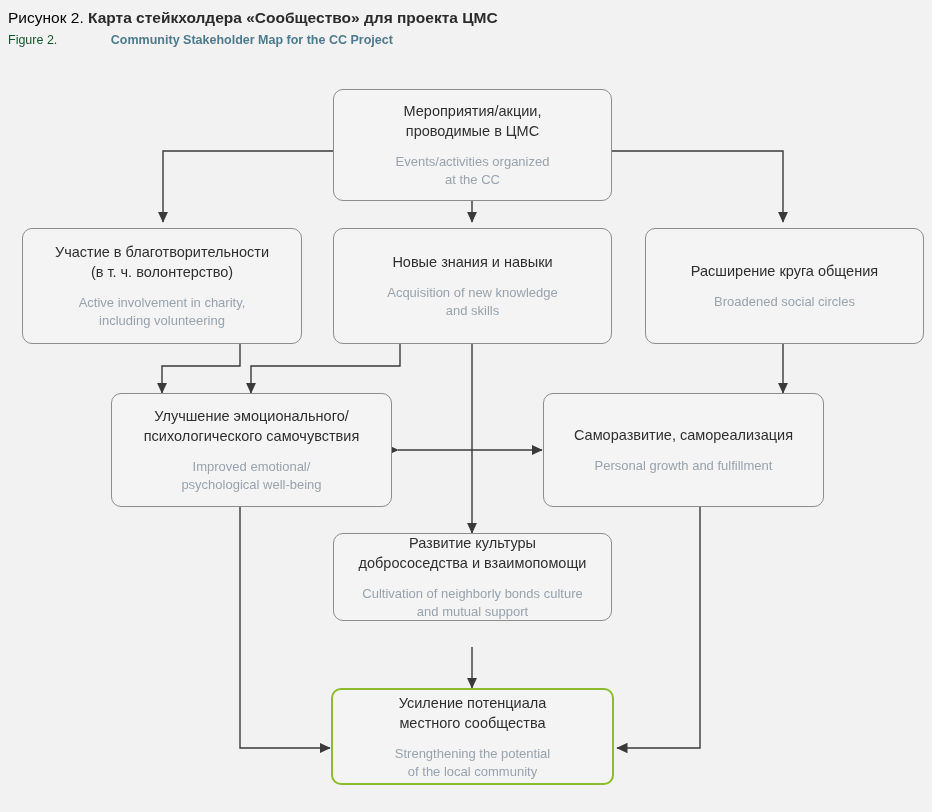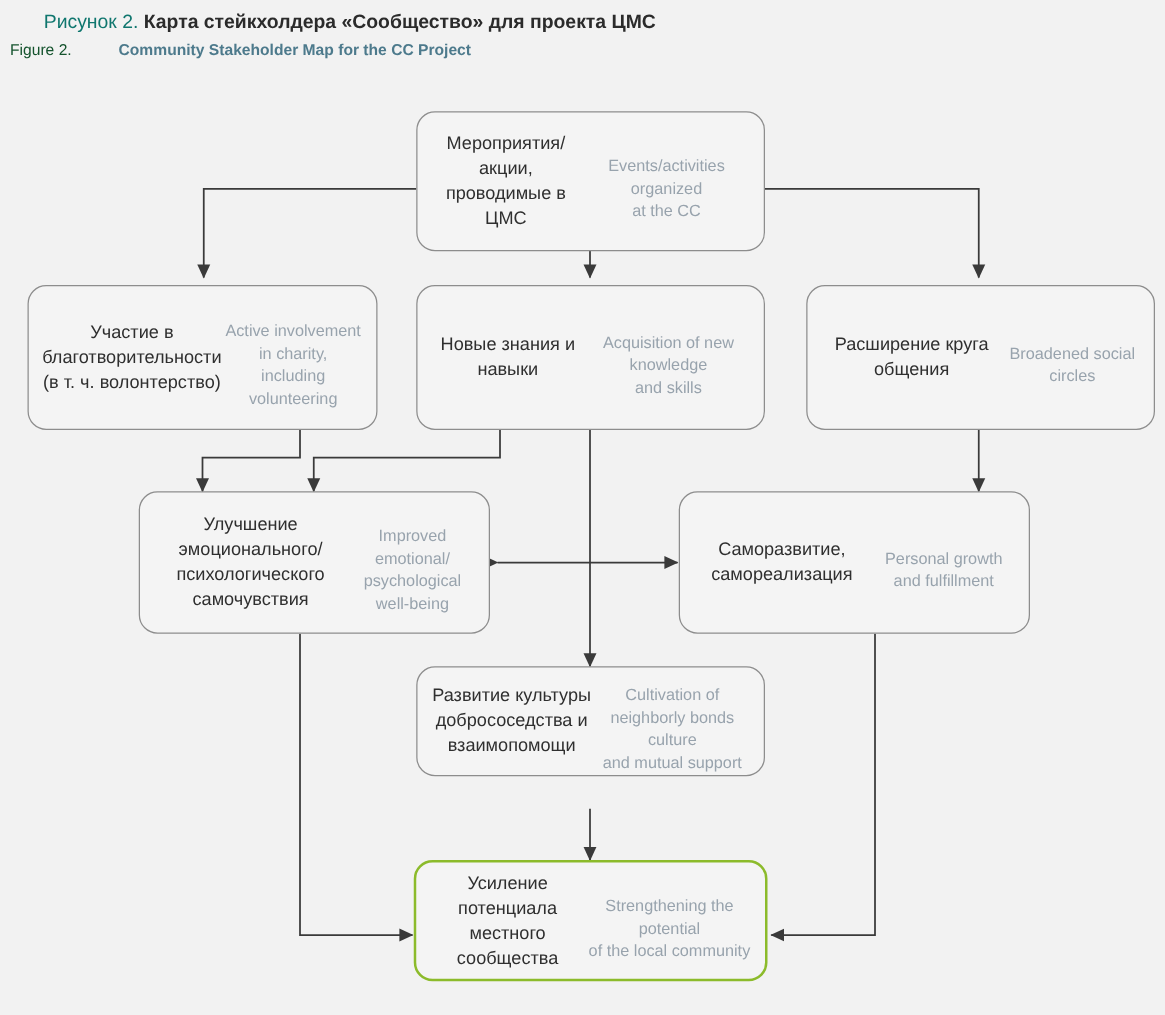--- a/index.html
+++ b/index.html
@@ -28,59 +28,58 @@
     width: 916px;
   }
   .caption-ru {
     font-size: 15.5px;
     color: #3f3f3f;
     line-height: 20px;
     white-space: nowrap;
   }
   .caption-ru .num {
     font-weight: normal;
-    color: #0f766e;
-    margin-left: 27px;
+    color: #000000;
   }
   .caption-ru .ttl {
     font-weight: bold;
     color: #2b2b2b;
   }
   .caption-en {
     font-size: 12.5px;
     line-height: 18px;
     margin-top: 3px;
     white-space: nowrap;
   }
   .caption-en .num {
     color: #14532d;
   }
   .caption-en .ttl {
     color: #4d7a8c;
     font-weight: bold;
-    margin-left: 34px;
+    margin-left: 50px;
   }
   
   #wires {
     position: absolute;
     left: 0;
     top: 0;
     width: 932px;
     height: 812px;
     pointer-events: none;
   }
   
   .node {
     position: absolute;
     box-sizing: border-box;
     background: #f4f4f4;
     border: 1px solid #8d8d8d;
-    border-radius: 15px;
+    border-radius: 10px;
     display: flex;
-    flex-direction: row;
+    flex-direction: column;
     align-items: center;
     justify-content: center;
     text-align: center;
     padding: 6px 10px;
   }
   .node.accent {
     border: 2px solid #8cbb2b;
     background: #f4f4f4;
   }
   .ru {

